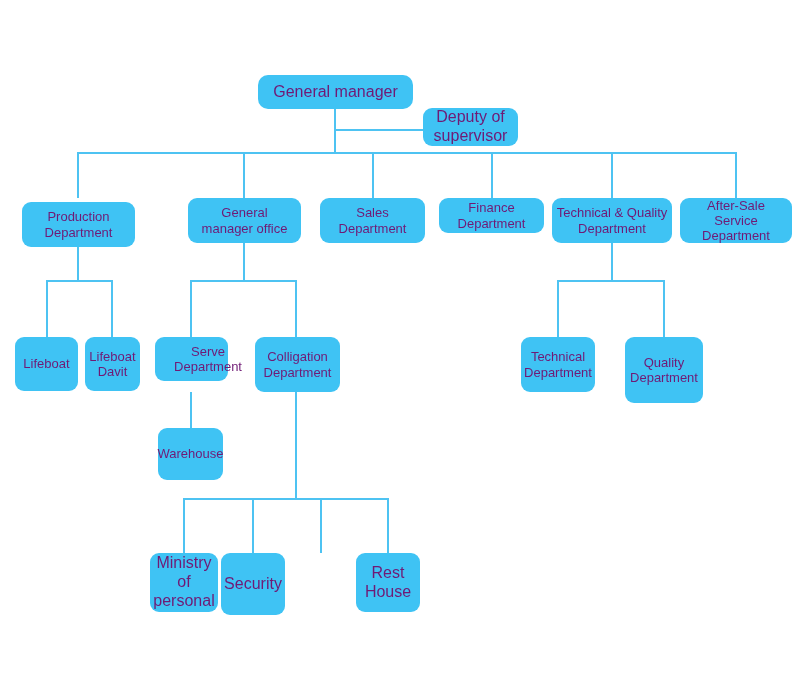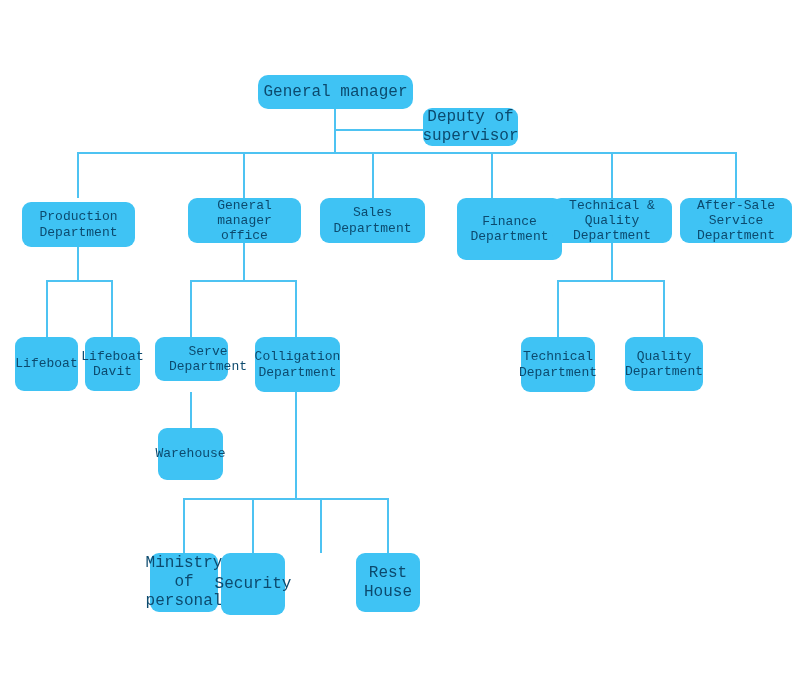--- a/index.html
+++ b/index.html
@@ -19,22 +19,22 @@
   }
   .node {
     position: absolute;
     box-sizing: border-box;
     background: #3fc3f4;
     border-radius: 9px;
     display: flex;
     align-items: center;
     justify-content: center;
     text-align: center;
-    color: #0c4a6e;
-    font-family: Liberation Mono, monospace;
+    color: #701a75;
+    font-family: Liberation Sans, sans-serif;
     font-size: 13px;
     line-height: 1.18;
     font-weight: 400;
     white-space: pre-line;
     padding: 2px 3px;
     z-index: 2;
   }
   .node.root {
     font-size: 16px;
     border-radius: 10px;
@@ -75,21 +75,21 @@
 
   <div class="node" style="left:22px; top:202px; width:113px; height:45px;">Production
 Department</div>
 
   <div class="node" style="left:188px; top:198px; width:113px; height:45px;">General
 manager office</div>
 
   <div class="node" style="left:320px; top:198px; width:105px; height:45px;">Sales
 Department</div>
 
-  <div class="node" style="left:457px; top:198px; width:105px; height:62px;">Finance
+  <div class="node" style="left:439px; top:198px; width:105px; height:35px;">Finance
 Department</div>
 
   <div class="node" style="left:552px; top:198px; width:120px; height:45px;">Technical &amp; Quality
 Department</div>
 
   <div class="node" style="left:680px; top:198px; width:112px; height:45px;">After-Sale
 Service Department</div>
 
   <div class="connector v" style="left:77px; top:243px; height:38px;"></div>
   <div class="connector h" style="left:46px; top:280px; width:67px;"></div>
@@ -110,21 +110,21 @@
   <div class="node" style="left:255px; top:337px; width:85px; height:55px;">Colligation
 Department</div>
 
   <div class="connector v" style="left:611px; top:243px; height:38px;"></div>
   <div class="connector h" style="left:557px; top:280px; width:108px;"></div>
   <div class="connector v" style="left:557px; top:280px; height:57px;"></div>
   <div class="connector v" style="left:663px; top:280px; height:57px;"></div>
 
   <div class="node" style="left:521px; top:337px; width:74px; height:55px;">Technical
 Department</div>
-  <div class="node" style="left:625px; top:337px; width:78px; height:54px;">Quality
+  <div class="node" style="left:625px; top:337px; width:78px; height:66px;">Quality
 Department</div>
 
   <div class="connector v" style="left:190px; top:392px; height:36px;"></div>
   <div class="node" style="left:158px; top:428px; width:65px; height:52px;">Warehouse</div>
 
   <div class="connector v" style="left:295px; top:392px; height:106px;"></div>
   <div class="connector h" style="left:183px; top:498px; width:205px;"></div>
   <div class="connector v" style="left:183px; top:498px; height:55px;"></div>
   <div class="connector v" style="left:252px; top:498px; height:55px;"></div>
   <div class="connector v" style="left:320px; top:498px; height:55px;"></div>

